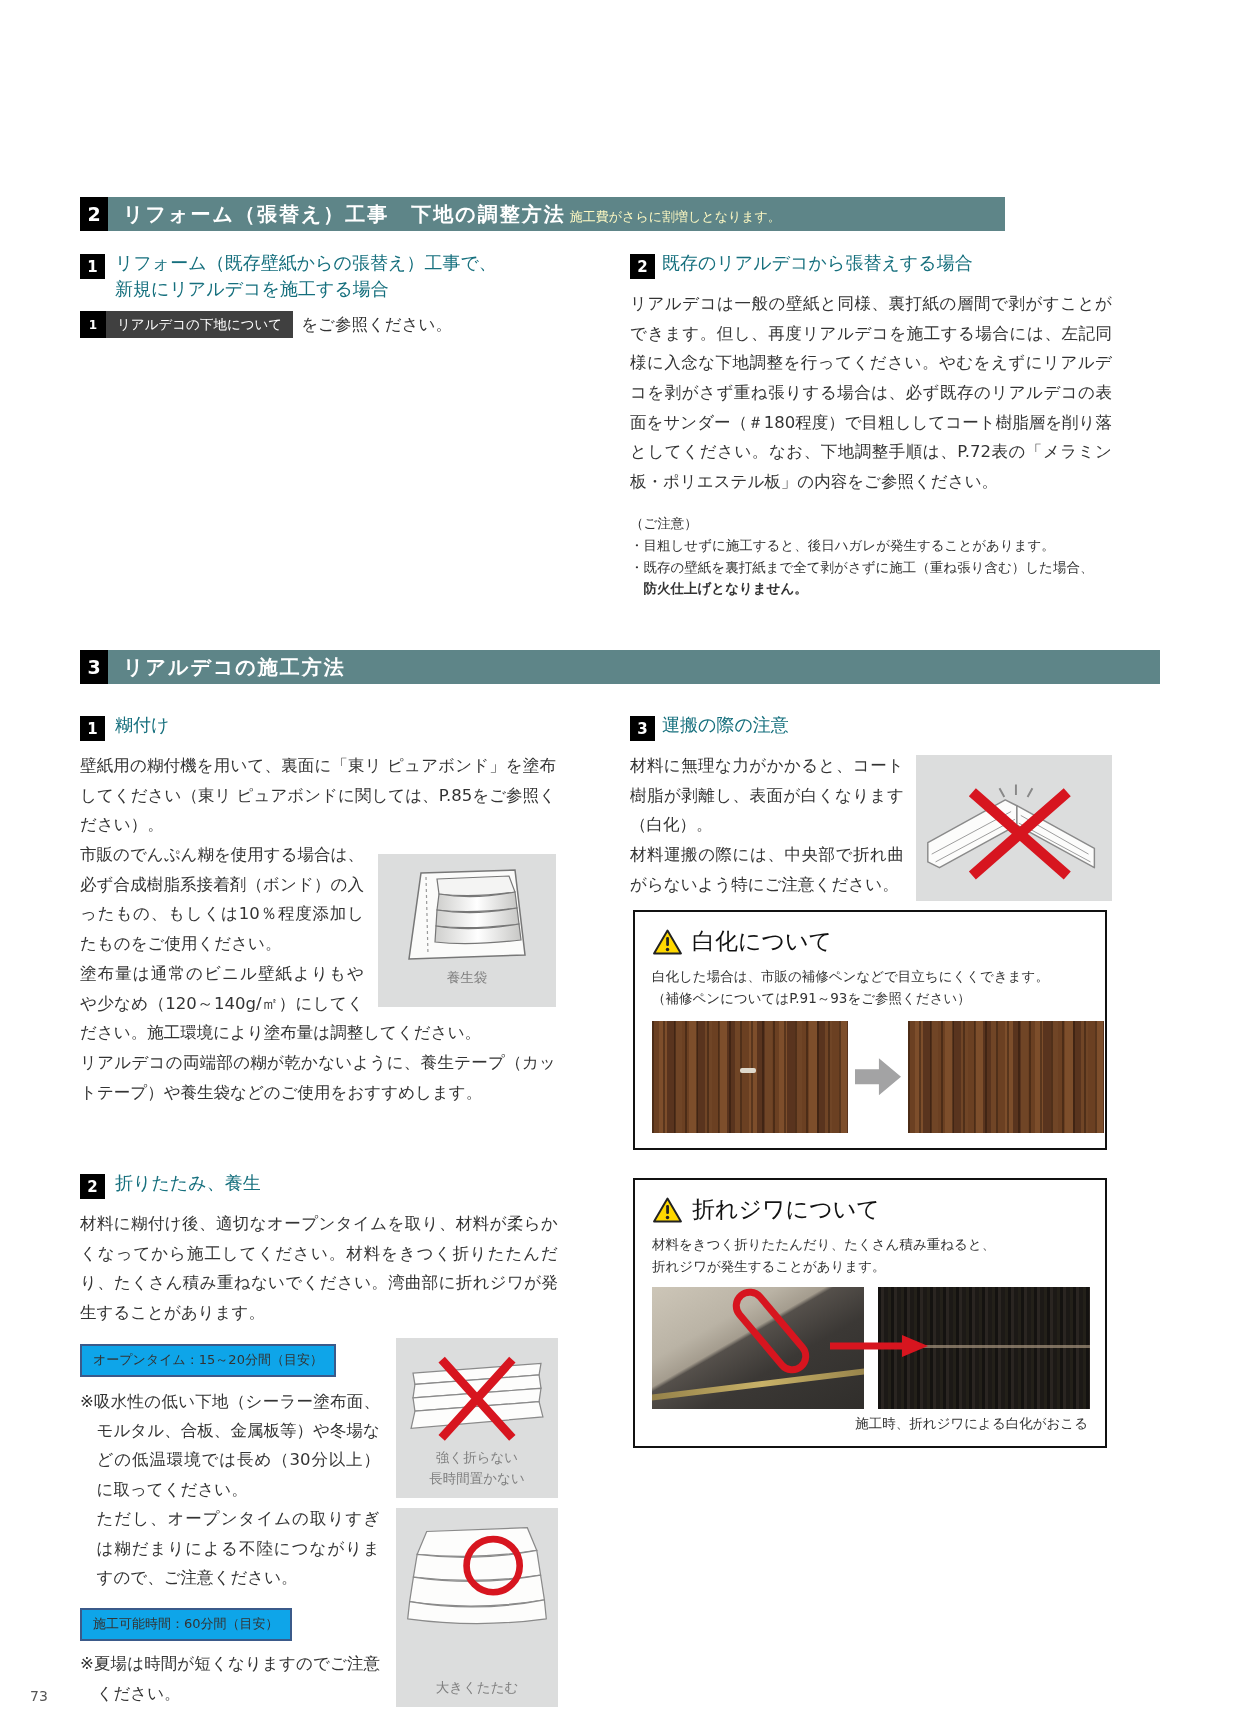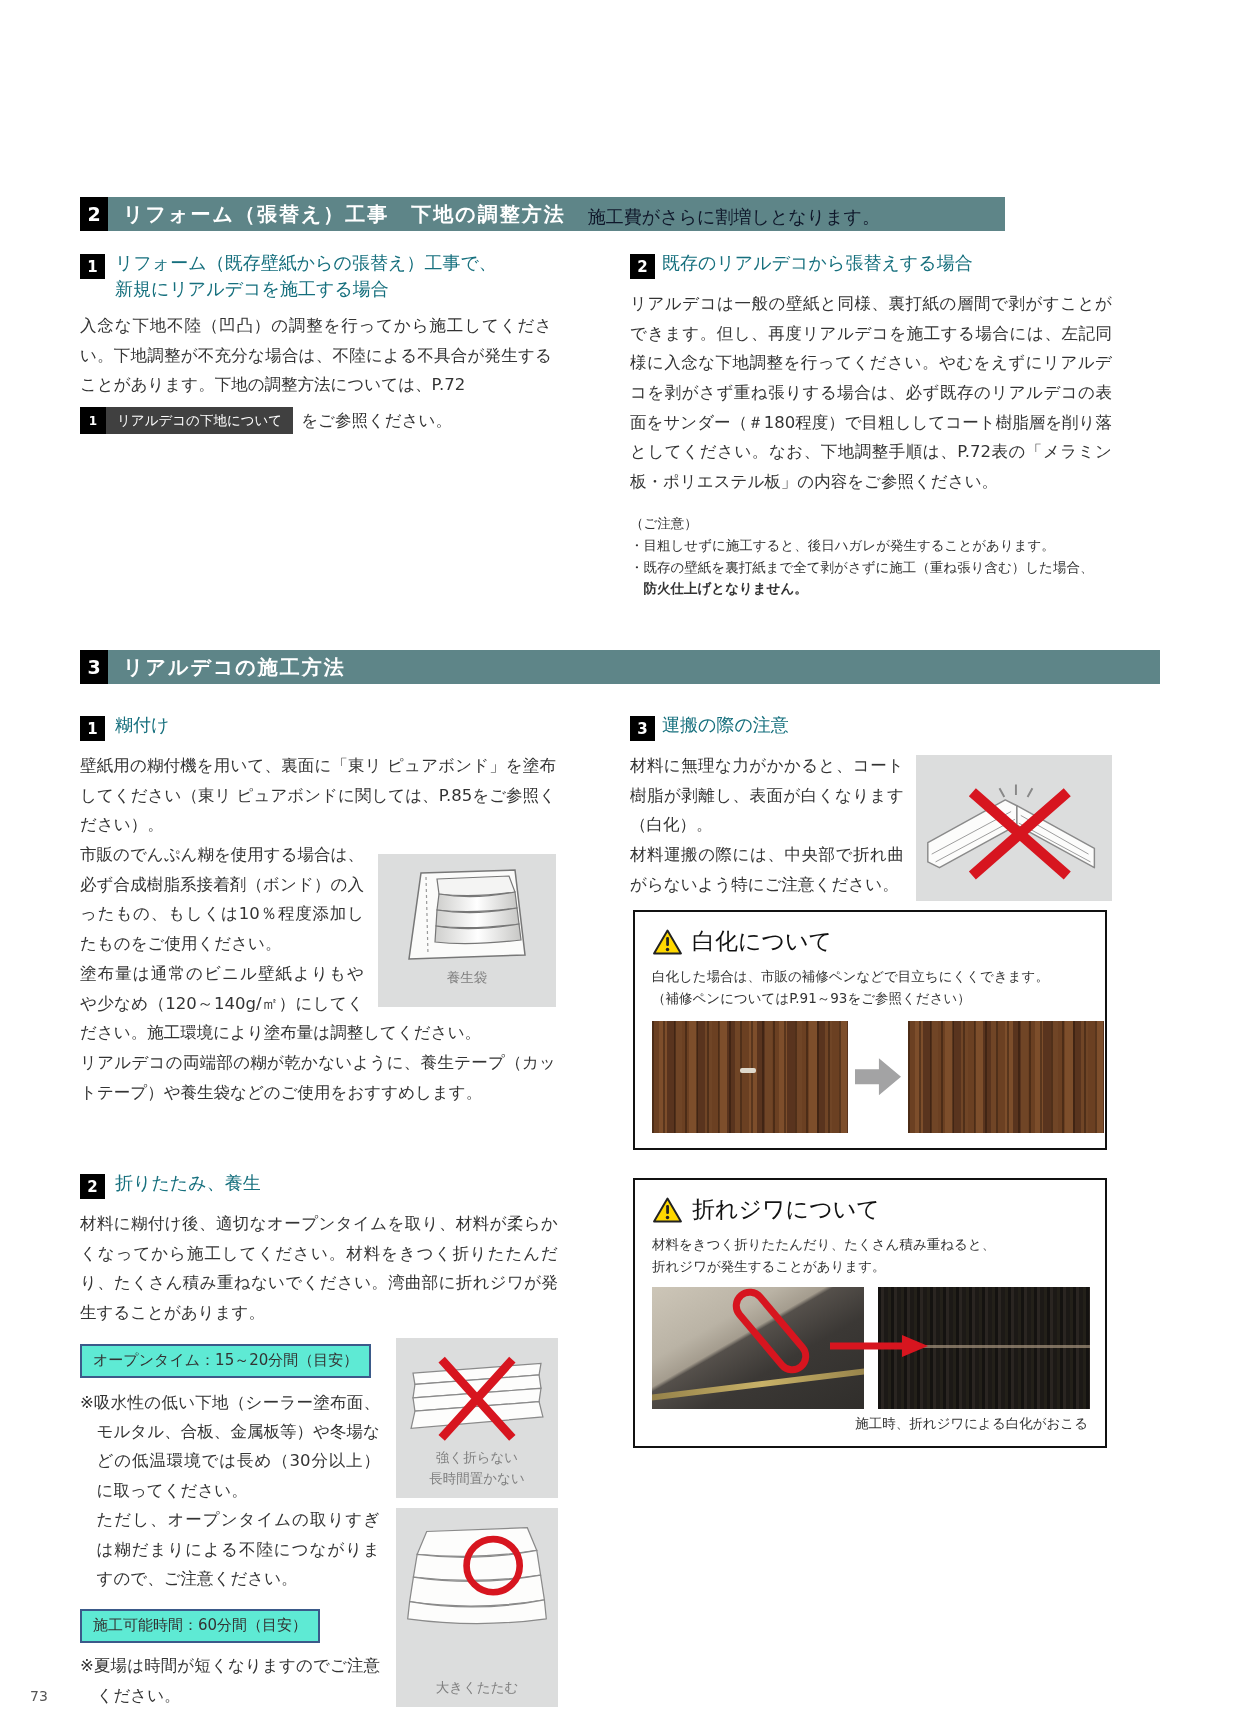--- a/index.html
+++ b/index.html
@@ -11,21 +11,21 @@
   }
   .abs { position:absolute; }
 
   
   .tealbar { background:#5e8588; display:flex; align-items:center; }
   .barnum {
     width:28px; align-self:stretch; background:#000; color:#fff;
     font-weight:bold; font-size:19px; display:flex; align-items:center; justify-content:center; flex:none;
   }
   .bartitle { color:#fff; font-size:20px; font-weight:bold; margin-left:15px; letter-spacing:2px; white-space:nowrap; }
-  .barnote  { color:#0f172a; font-size:18px; margin-left:22px; margin-top:5px; white-space:nowrap; }
+  .barnote  { color:#fef9c3; font-size:13px; margin-left:4px; margin-top:5px; white-space:nowrap; }
   #bar2 { left:80px; top:197px; width:925px;  height:34px; }
   #bar3 { left:80px; top:650px; width:1080px; height:34px; }
 
   
   .subhead { display:flex; align-items:flex-start; margin-bottom:10px; }
   .subnum {
     flex:none; width:25px; height:25px; margin-top:4px; background:#000; color:#fff;
     font-size:15px; font-weight:bold; display:flex; align-items:center; justify-content:center;
   }
   .subtitle { margin-left:10px; color:#156f7d; font-size:18px; font-weight:normal; line-height:1.42; }
@@ -64,21 +64,21 @@
   
   .fold-row { display:flex; margin-top:10px; }
   .fold-left { width:300px; flex:none; }
   .fold-figs { width:162px; flex:none; margin-left:16px; }
   .fold-figs .figpanel { width:162px; padding:14px 6px 10px; }
   #fig-tight { height:160px; margin-bottom:10px; justify-content:space-between; }
   #fig-loose { height:199px; justify-content:space-between; }
 
   .kakomi {
     display:inline-block; border:2px solid #3b5a8a; padding:5px 11px 6px;
-    font-size:15px; color:#333; background:#5eead4; white-space:nowrap;
+    font-size:13px; color:#333; background:#0ea5e9; white-space:nowrap;
   }
   #open-box { margin:6px 0 10px; }
   #time-box { margin:16px 0 8px;text-align:center; }
   .hangnote { font-size:16.5px; line-height:1.78; text-indent:-1em; padding-left:1em; text-align:justify; }
   .hangnote.cont { text-indent:0; }
 
   
   .warnbox { border:2px solid #111; background:#fff; padding:14px 17px 12px; }
   #box-whitening { left:633px; top:910px;  width:474px; height:240px; }
   #box-crease    { left:633px; top:1178px; width:474px; height:270px; }
@@ -135,21 +135,20 @@
 </div>
 
 <div id="sub1" class="abs">
   <div class="subhead">
     <span class="subnum">1</span>
     <div class="subtitle">
       <div>リフォーム（既存壁紙からの張替え）工事で、</div>
       <div>新規にリアルデコを施工する場合</div>
     </div>
   </div>
-  <p class="body">入念な下地不陸（凹凸）の調整を行ってから施工してください。下地調整が不充分な場合は、不陸による不具合が発生することがあります。下地の調整方法については、P.72</p>
   <div class="refline">
     <span class="refbadge">
       <span class="refnum">1</span>
       <span class="reflabel">リアルデコの下地について</span>
     </span>
     <span class="refafter">をご参照ください。</span>
   </div>
 </div>
 
 <div id="sub2" class="abs">

